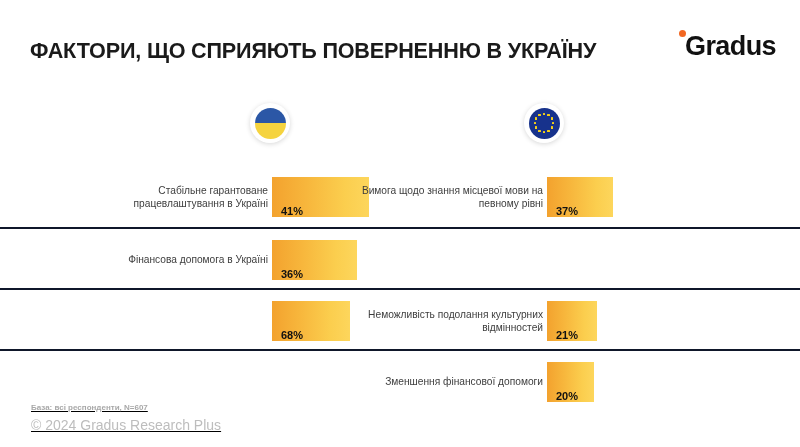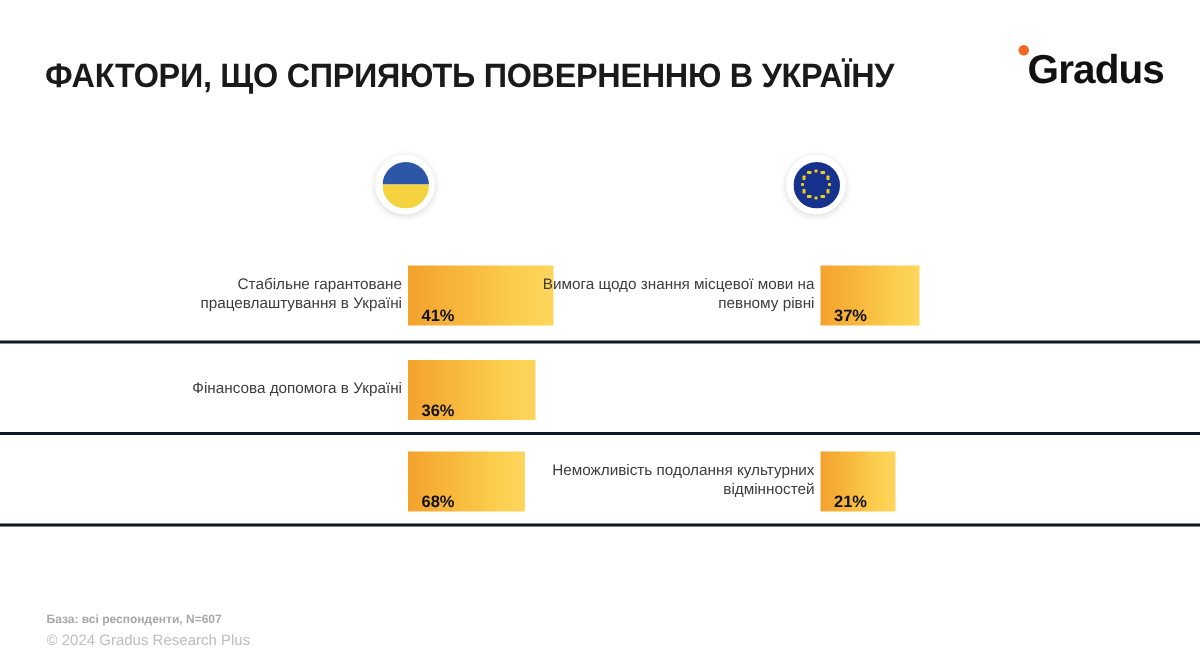--- a/index.html
+++ b/index.html
@@ -182,29 +182,30 @@
     color: #111111;
     margin-left: 9px;
     white-space: nowrap;
   }
 
   
   .footer {
     position: absolute;
     left: 31px;
     bottom: 14px;
+    text-decoration: underline;
   }
   .footer-base {
     font-size: 8px;
     font-weight: bold;
     color: #A8A8A8;
     margin-bottom: 5px;
   }
   .footer-copy {
-    font-size: 10px;
+    font-size: 14px;
     color: #BDBDBD;
   }
 </style>
 </head>
 <body>
 
 <div class="header">
   <div class="title">ФАКТОРИ, ЩО СПРИЯЮТЬ ПОВЕРНЕННЮ В УКРАЇНУ</div>
   <div class="logo">
     <span class="logo-dot"></span>
@@ -281,20 +282,28 @@
         <div class="cell right">
           <div class="cat-label">Неможливість подолання культурних відмінностей</div>
           <div class="bar-wrap">
             <div class="bar" style="width: 49.56px;">
               <span class="bar-value">21%</span>
             </div>
           </div>
         </div>
       </div>
       <div class="row">
+        <div class="cell right">
+          <div class="cat-label">Зменшення фінансової допомоги</div>
+          <div class="bar-wrap">
+            <div class="bar" style="width: 47.2px;">
+              <span class="bar-value">20%</span>
+            </div>
+          </div>
+        </div>
       </div>
     </div>
 </div>
 
 <div class="footer">
   <div class="footer-base">База: всі респонденти, N=607</div>
   <div class="footer-copy">© 2024 Gradus Research Plus</div>
 </div>
 
 </body></html>

